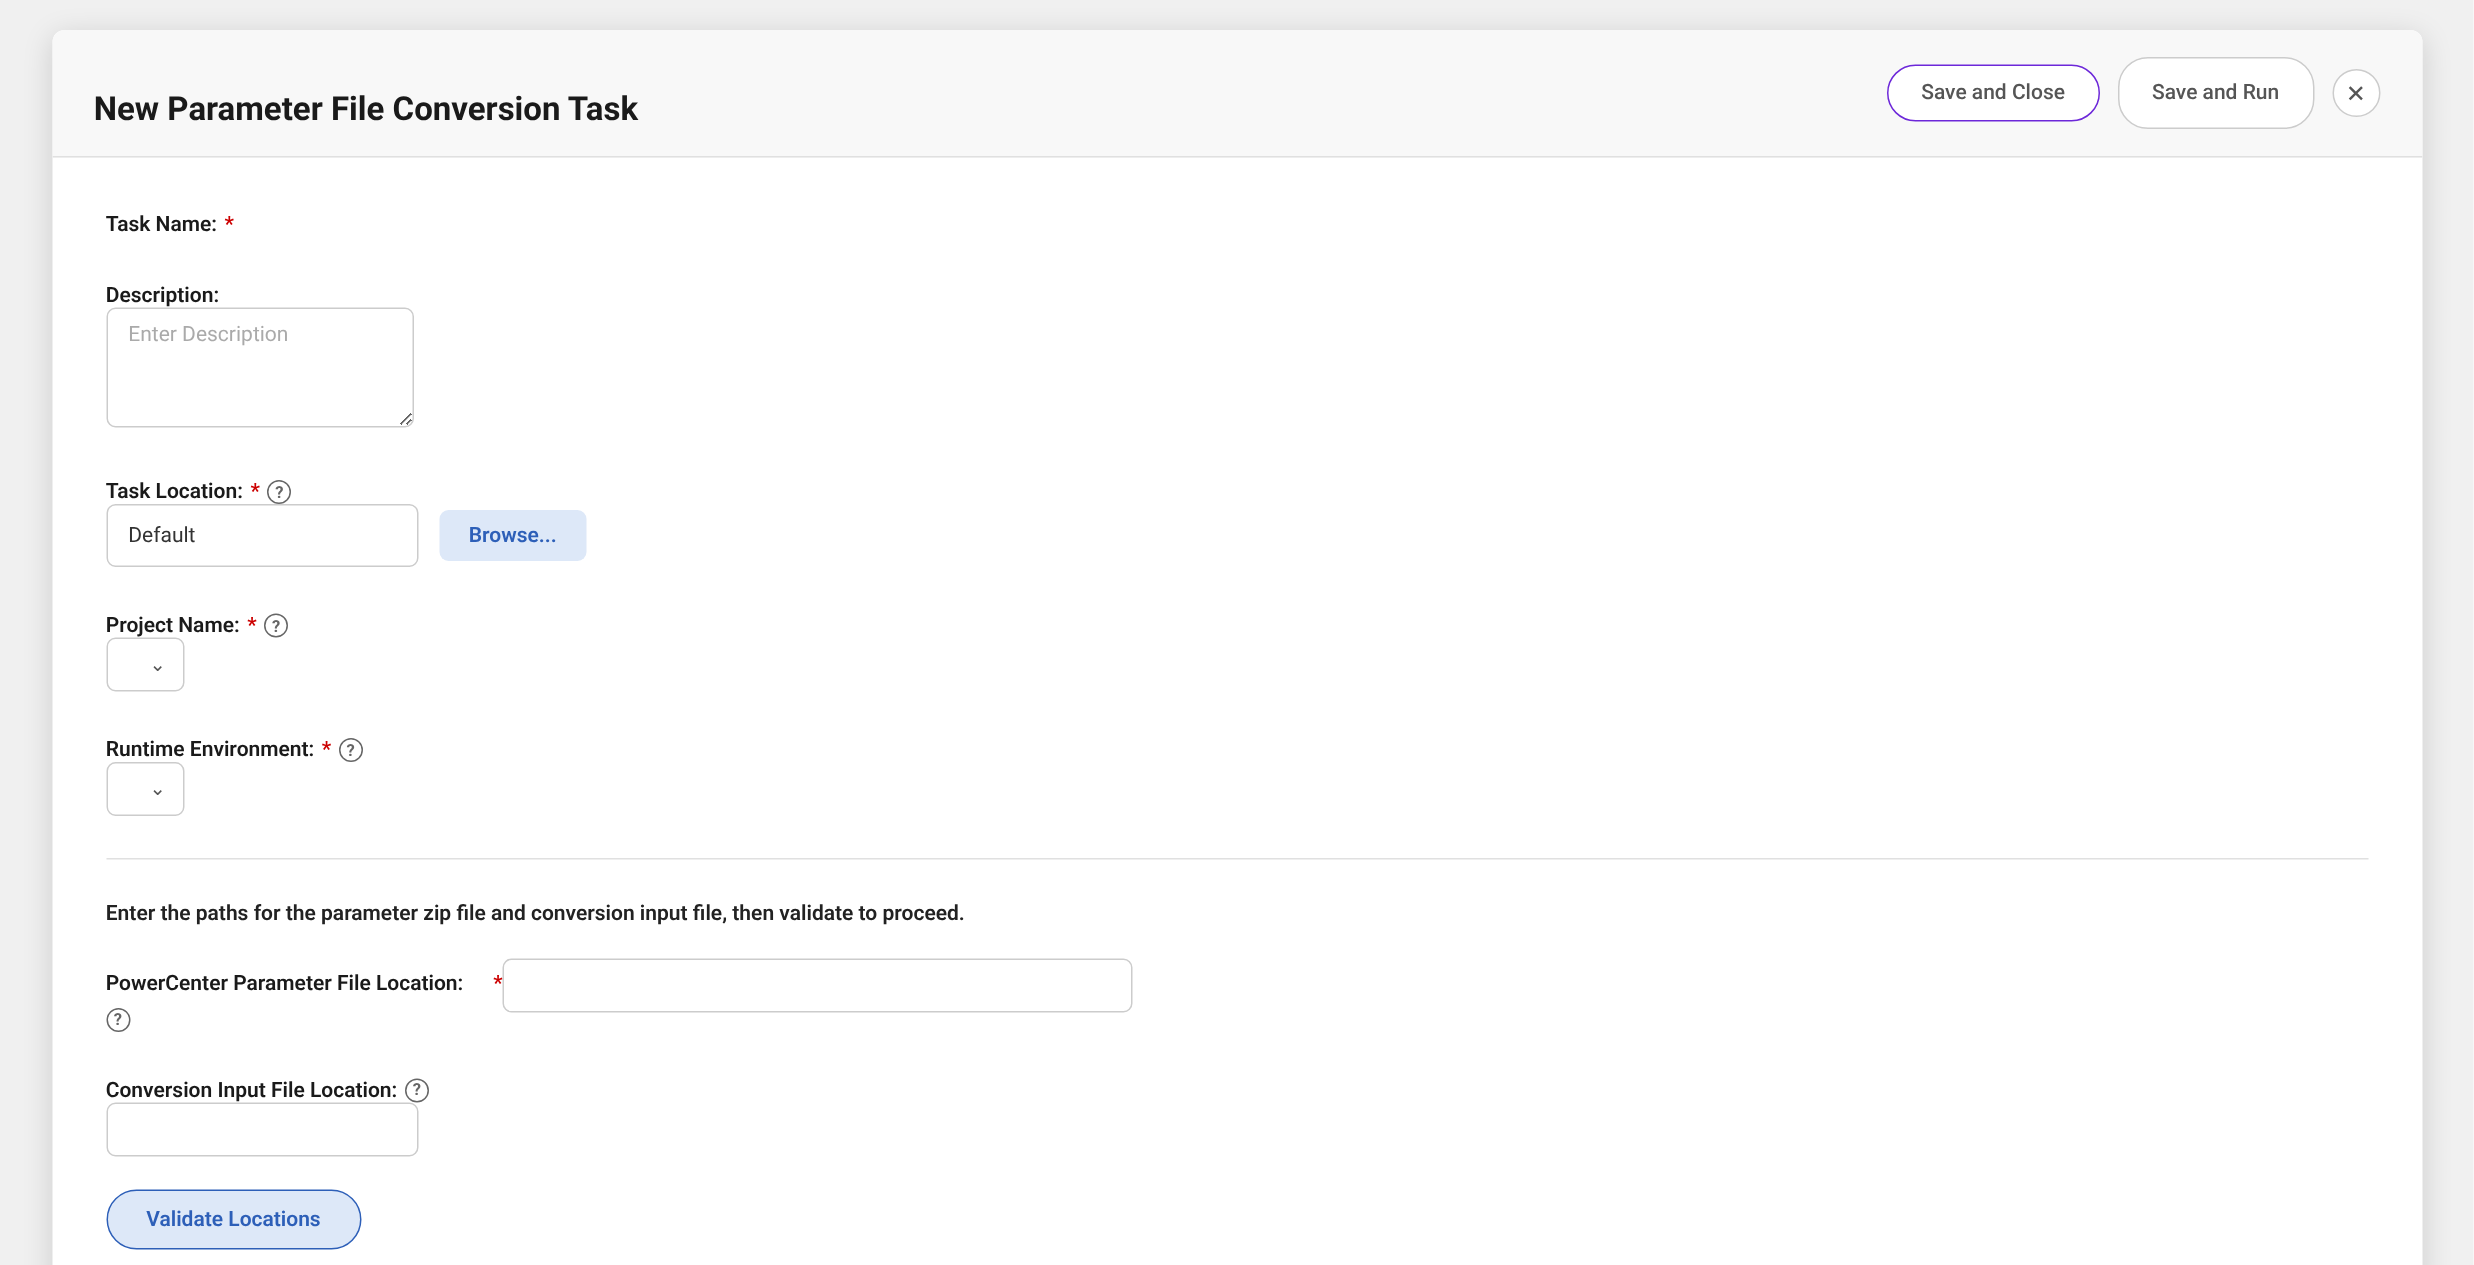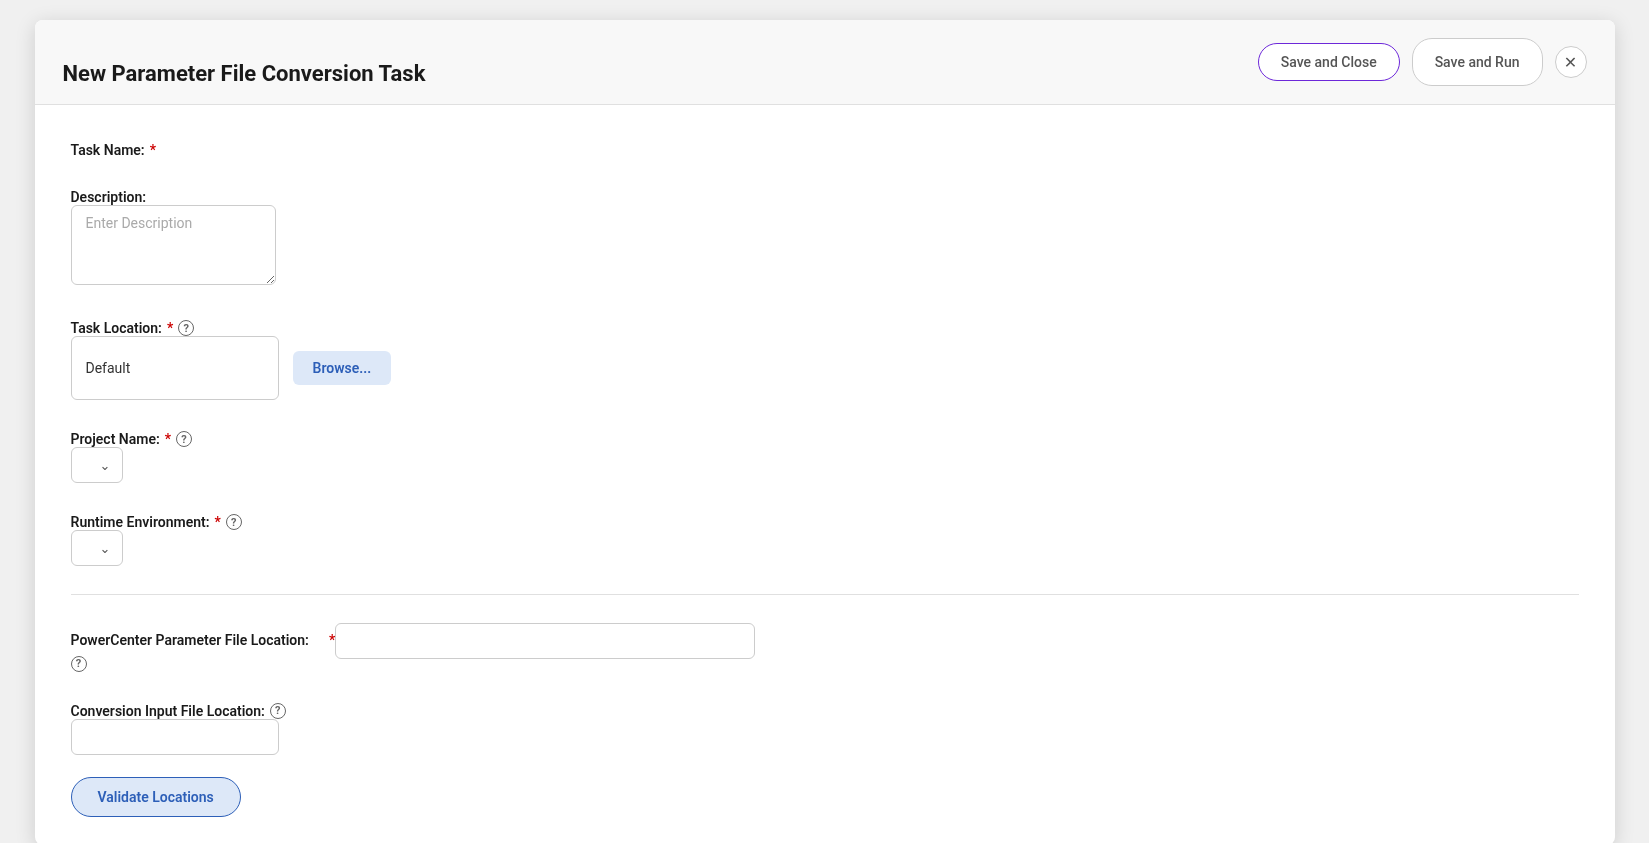--- a/index.html
+++ b/index.html
@@ -202,21 +202,21 @@
     .task-location-row {
       display: flex;
       align-items: center;
       gap: 14px;
       flex: 1;
       max-width: 600px;
     }
 
     .task-location-input {
       flex: 1;
-      padding: 23px 14px;
+      padding: 12px 14px;
       border: 1px solid #cccccc;
       border-radius: 6px;
       font-size: 14px;
       color: #333333;
       background: #ffffff;
       outline: none;
     }
 
     .btn-browse {
       padding: 9px 20px;
@@ -361,20 +361,21 @@
           </select>
           <span class="select-chevron">⌄</span>
         </div>
       </div>
     </div>
 
     
     <hr class="divider">
 
     
+    <p class="section2-description">Enter the paths for the parameter zip file and conversion input file, then validate to proceed.</p>
 
     
     <div class="form-group-powercenter">
       <div class="powercenter-label-block">
         <div class="pc-label-main">
           <span>PowerCenter Parameter File Location:</span>
           <span class="required-star">*</span>
         </div>
         <div class="pc-label-help">
           <span class="help-icon">?</span>

